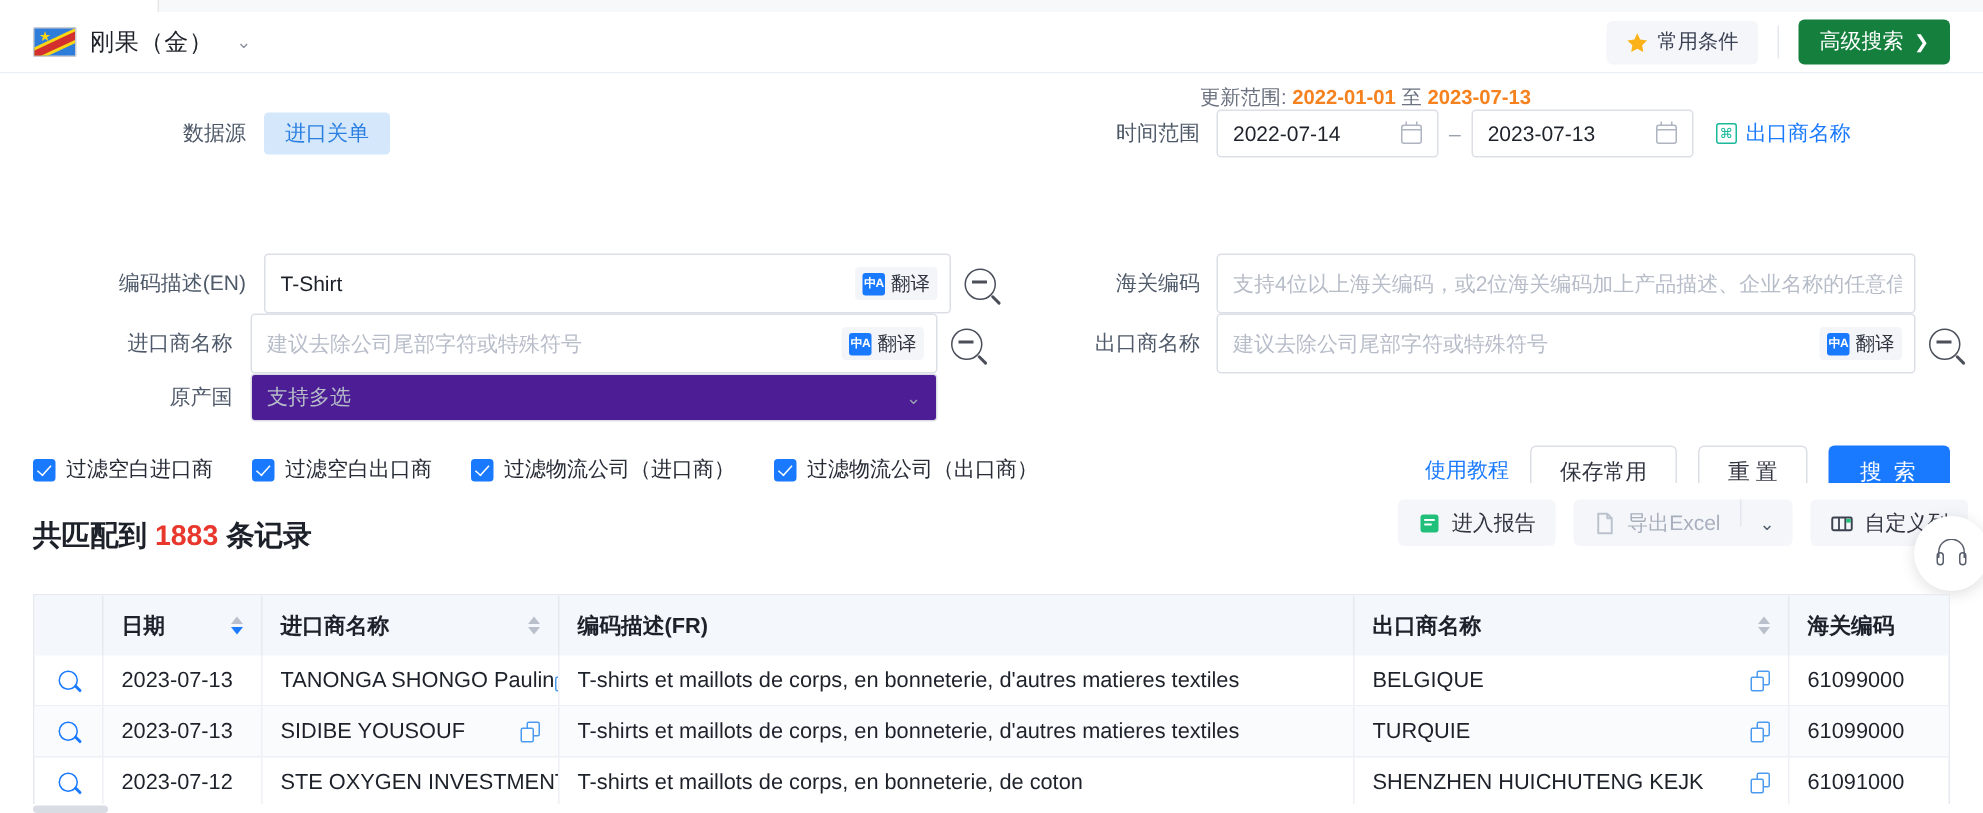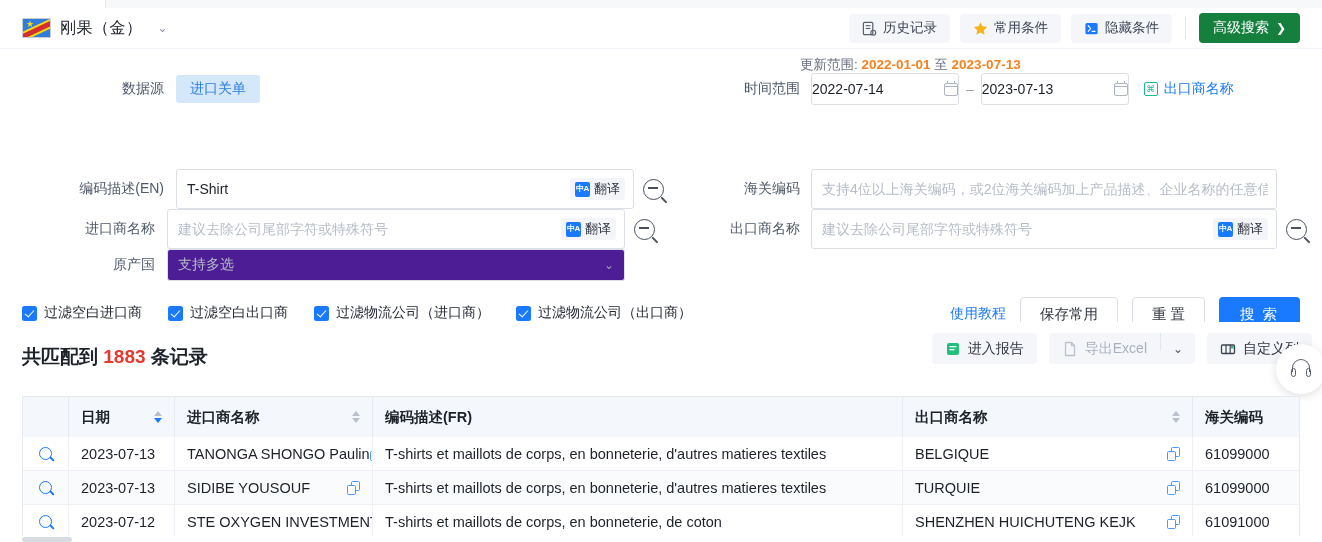--- a/index.html
+++ b/index.html
@@ -106,21 +106,21 @@
 
   .selfield {
     height:32px; border:1px solid #dcdfe6; border-radius:3px; background:#4c1d95;
     display:flex; align-items:center; padding:0 10px; font-size:14px; color:#b6bcc8;
     cursor:pointer;
   }
   .selfield .cv { margin-left:auto; color:#9aa1ae; font-size:12px; }
 
   .datefield {
     height:32px; border:1px solid #dcdfe6; border-radius:3px; background:#fff;
-    display:flex; align-items:center; padding:0 0; font-size:14px; color:#1d2129;
+    display:flex; align-items:center; padding:0 10px; font-size:14px; color:#1d2129;
   }
   .cal-ico { margin-left:auto; width:14px; height:14px; position:relative; flex:none; }
   .cal-ico .b { position:absolute; inset:1px 0 0 0; border:1.3px solid #aeb4c0; border-radius:2px; }
   .cal-ico .t { position:absolute; left:0; right:0; top:4px; height:1.3px; background:#aeb4c0; }
   .cal-ico .p1 { position:absolute; left:3px; top:-1px; width:1.3px; height:3px; background:#aeb4c0; }
   .cal-ico .p2 { position:absolute; right:3px; top:-1px; width:1.3px; height:3px; background:#aeb4c0; }
 
   .upd-range { position:absolute; font-size:13.5px; color:#6b7280; }
   .upd-range b { color:#f5821f; font-weight:bold; }
 
@@ -249,51 +249,30 @@
         <div class="band2"></div>
         <div class="band"></div>
         <div class="star">★</div>
       </div>
       <div class="country-name">刚果（金）</div>
       <div class="chev-sm">⌄</div>
     </div>
 
     <div class="header-actions">
 
-      <div class="hbtn">
-        <span class="gi">
-          <svg width="15" height="15" viewBox="0 0 16 16">
-            <rect x="1.5" y="1.5" width="10" height="13" rx="1.3" fill="none" stroke="#5a6070" stroke-width="1.3"></rect>
-            <line x1="4" y1="5" x2="9" y2="5" stroke="#5a6070" stroke-width="1.2"></line>
-            <line x1="4" y1="8" x2="9" y2="8" stroke="#5a6070" stroke-width="1.2"></line>
-            <circle cx="12" cy="12.5" r="2.6" fill="none" stroke="#5a6070" stroke-width="1.2"></circle>
-          </svg>
-        </span>
-        <span>历史记录</span>
-      </div>
 
       <div class="hbtn">
         <span class="gi">
           <svg width="15" height="15" viewBox="0 0 16 16">
             <polygon points="8,1.3 10.1,5.7 15,6.4 11.5,9.8 12.3,14.6 8,12.3 3.7,14.6 4.5,9.8 1,6.4 5.9,5.7" fill="#fab218"></polygon>
           </svg>
         </span>
         <span>常用条件</span>
       </div>
 
-      <div class="hbtn">
-        <span class="gi">
-          <svg width="15" height="15" viewBox="0 0 16 16">
-            <rect x="1.5" y="2" width="13" height="12" rx="1.6" fill="#1a7aff"></rect>
-            <path d="M4.5 5 L7 8 L4.5 11" fill="none" stroke="#fff" stroke-width="1.2" stroke-linecap="round"></path>
-            <line x1="8.5" y1="11" x2="11.8" y2="11" stroke="#fff" stroke-width="1.2" stroke-linecap="round"></line>
-          </svg>
-        </span>
-        <span>隐藏条件</span>
-      </div>
 
       <div class="hdiv"></div>
 
       <div class="adv-btn">
         <span>高级搜索</span>
         <span class="arr">❯</span>
       </div>
     </div>
   </div>
 

